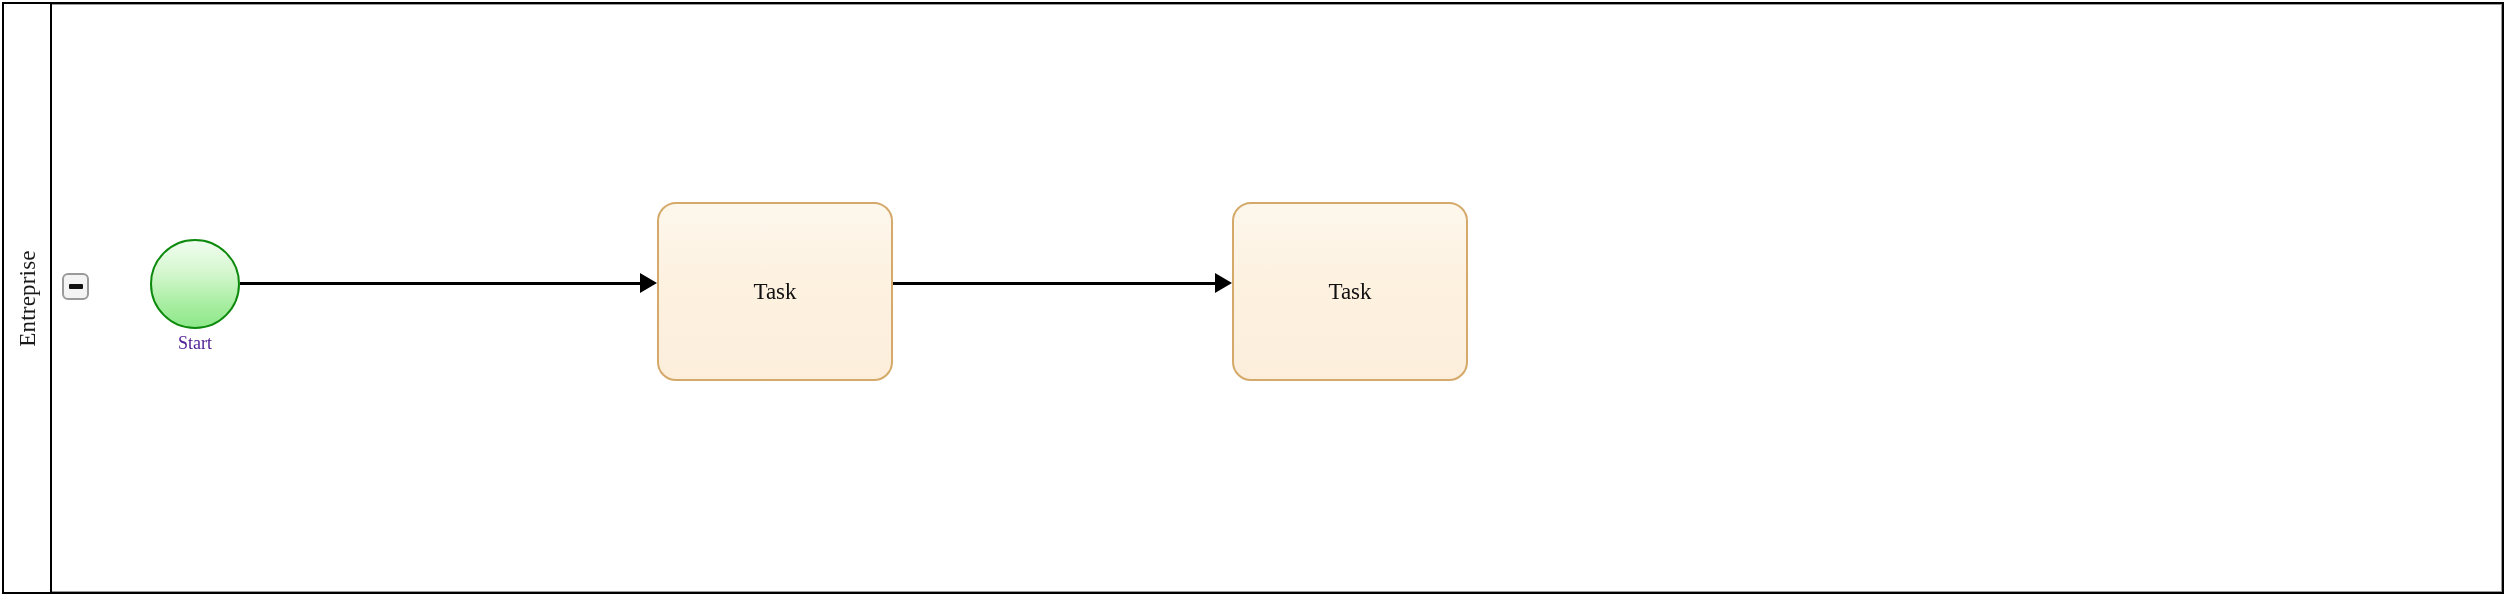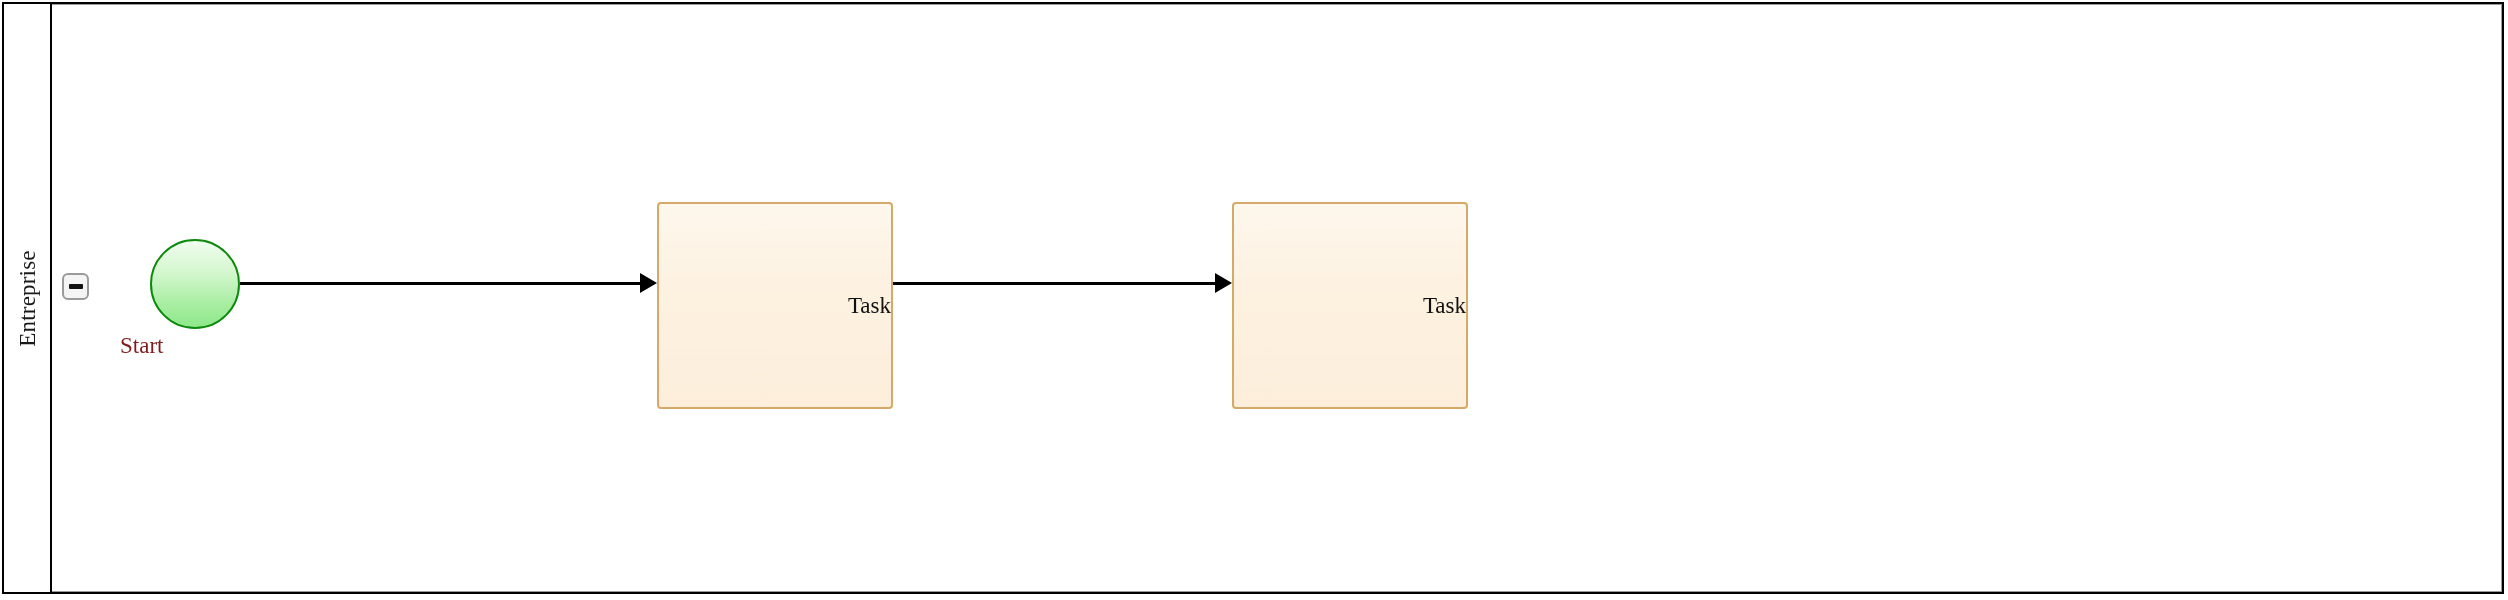--- a/index.html
+++ b/index.html
@@ -105,37 +105,38 @@
     border-radius: 50%;
     border: 2.5px solid #0d8a0d;
     background: linear-gradient(180deg, #f0fdf0 0%, #d6f7d0 35%, #a6eda0 75%, #8ee88a 100%);
     cursor: pointer;
   }
   .start-event-label {
     position: absolute;
     left: -30px;
     top: 94px;
     width: 150px;
-    font-size: 23px;
-    color: #7f1d1d;
+    text-align: center;
+    font-size: 18px;
+    color: #4c1d95;
     white-space: nowrap;
   }
 
   
   .task {
     position: absolute;
     box-sizing: border-box;
     width: 236px;
-    height: 207px;
+    height: 179px;
     border: 2px solid #d4a96a;
-    border-radius: 4px;
+    border-radius: 19px;
     background: linear-gradient(180deg, #fdf7ec 0%, #fdf1e0 45%, #fceedb 100%);
     display: flex;
     align-items: center;
-    justify-content: flex-end;
+    justify-content: center;
     cursor: pointer;
   }
   .task-label {
     font-size: 23px;
     color: #111111;
     white-space: nowrap;
   }
   #task-1 { left: 605px; top: 197px; }
   #task-2 { left: 1180px; top: 197px; }
 

